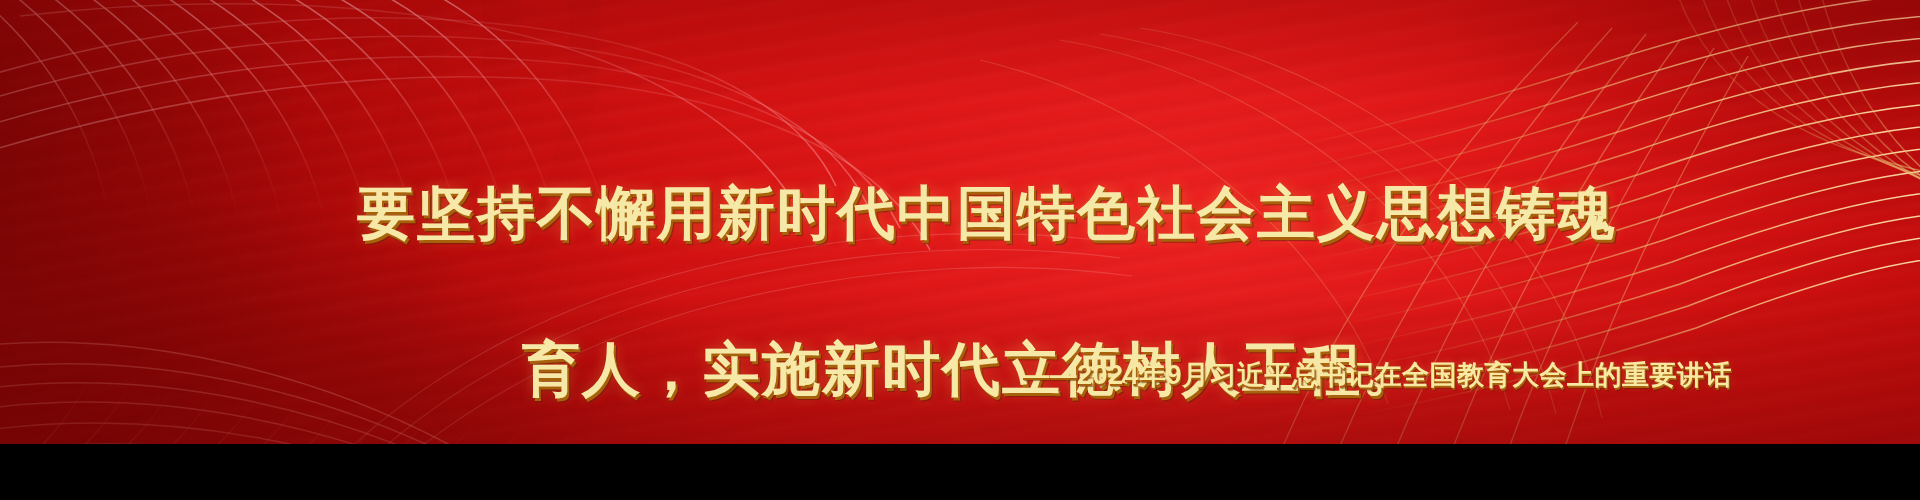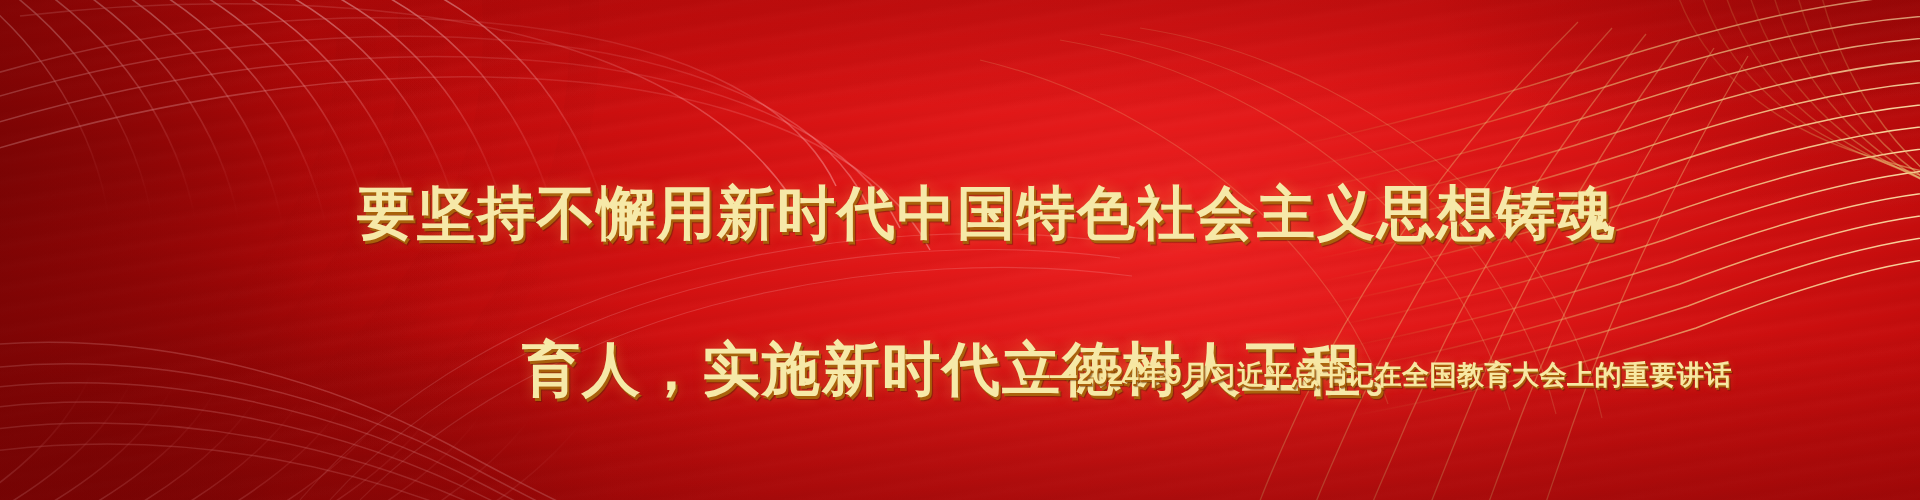--- a/index.html
+++ b/index.html
@@ -7,21 +7,21 @@
     padding: 0;
     background: #000;
   }
   body {
     font-family: "Liberation Sans", "DejaVu Sans", sans-serif;
   }
 
   #banner {
     position: relative;
     width: 1920px;
-    height: 500px;
+    height: 444px;
     overflow: hidden;
     background: #c00d0d;
   }
 
   
   .bg-base {
     position: absolute;
     inset: 0;
     background:
       radial-gradient(ellipse 900px 520px at 62% 48%, #ec2121 0%, #e01717 34%, #d01010 62%, #bb0a0a 100%);

